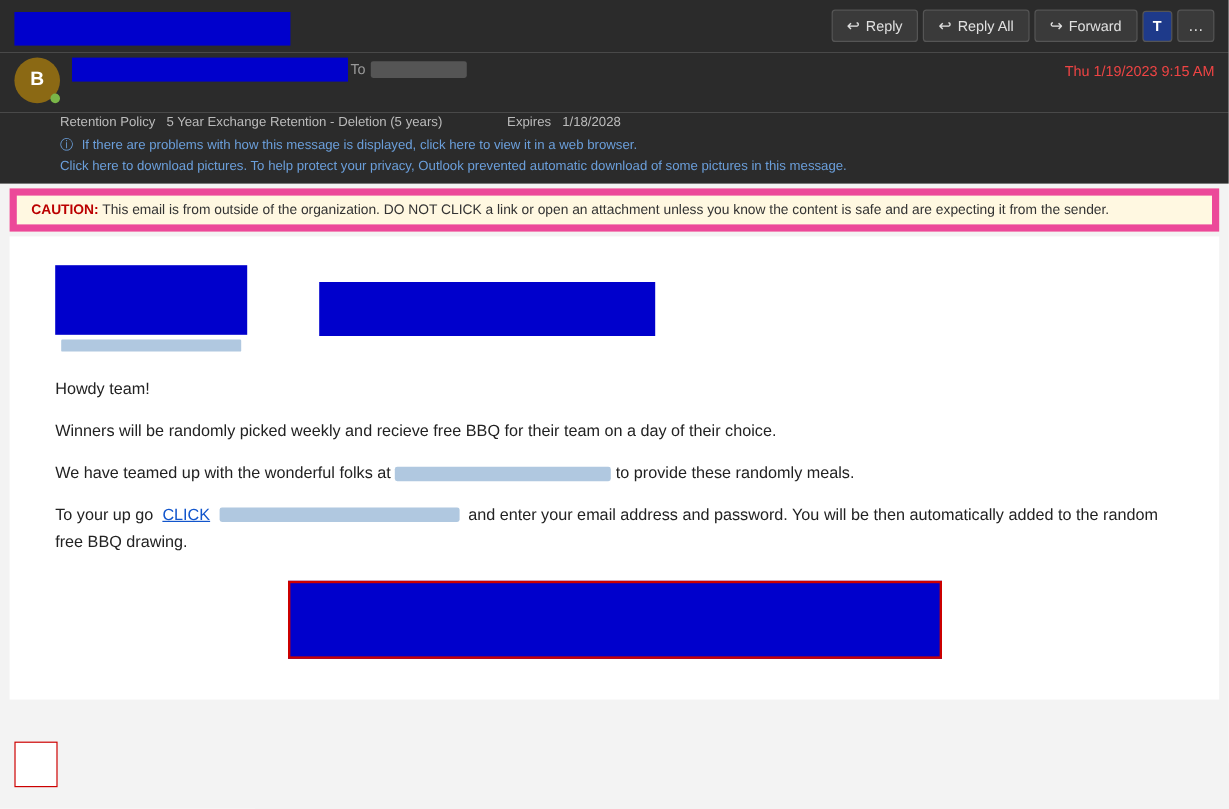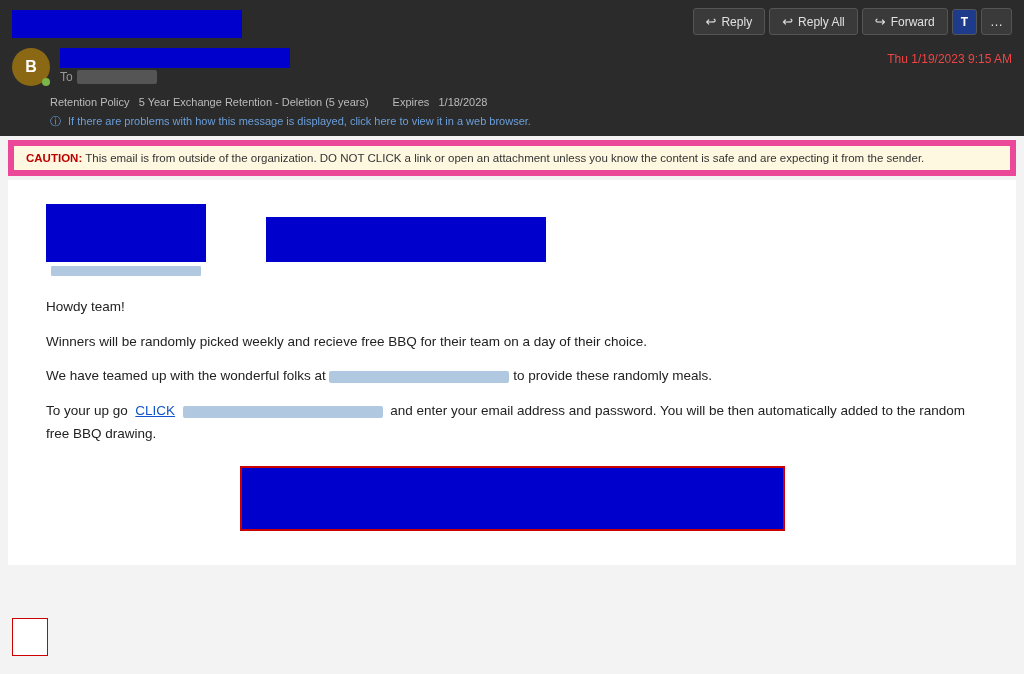--- a/index.html
+++ b/index.html
@@ -94,21 +94,21 @@
       align-items: center;
       justify-content: center;
       color: white;
       font-size: 16px;
       font-weight: bold;
       flex-shrink: 0;
     }
 
     .sender-details {
       display: flex;
-      flex-direction: column;
+      flex-direction: row;
       gap: 2px;
     }
 
     .sender-name-bar {
       background: #0000cc;
       height: 20px;
       width: 230px;
     }
 
     .sender-to {
@@ -149,21 +149,21 @@
       padding-top: 4px;
     }
 
     
     .retention-bar {
       background: #2b2b2b;
       color: #bbb;
       font-size: 11px;
       padding: 2px 12px 2px 50px;
       display: flex;
-      gap: 24px;
+      gap: 54px;
     }
 
     .info-bar {
       background: #2b2b2b;
       color: #aaa;
       font-size: 11px;
       padding: 3px 12px 5px 50px;
       line-height: 1.6;
     }
 
@@ -341,20 +341,23 @@
     <span>Expires</span>&nbsp;&nbsp;
     <span>1/18/2028</span>
   </span>
 </div>
 
 <div class="info-bar">
   <div>
     <span style="color:#6b9fdb; margin-right:4px;">ⓘ</span>
     <a href="#">If there are problems with how this message is displayed, click here to view it in a web browser.</a>
   </div>
+  <div>
+    <a href="#">Click here to download pictures. To help protect your privacy, Outlook prevented automatic download of some pictures in this message.</a>
+  </div>
 </div>
 
 <div class="caution-banner">
   <strong>CAUTION:</strong>
   <span>This email is from outside of the organization. DO NOT CLICK a link or open an attachment unless you know the content is safe and are expecting it from the sender.</span>
 </div>
 
 <div class="main-content">
   <div class="email-body">
 

